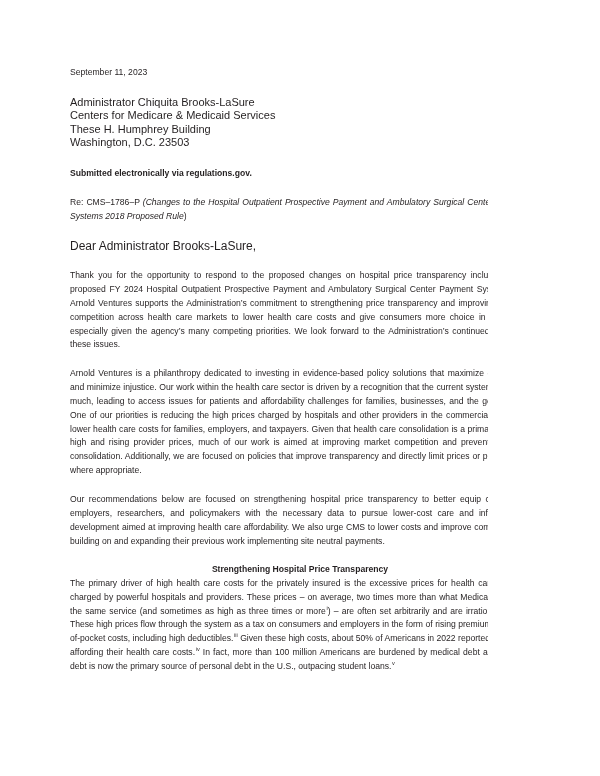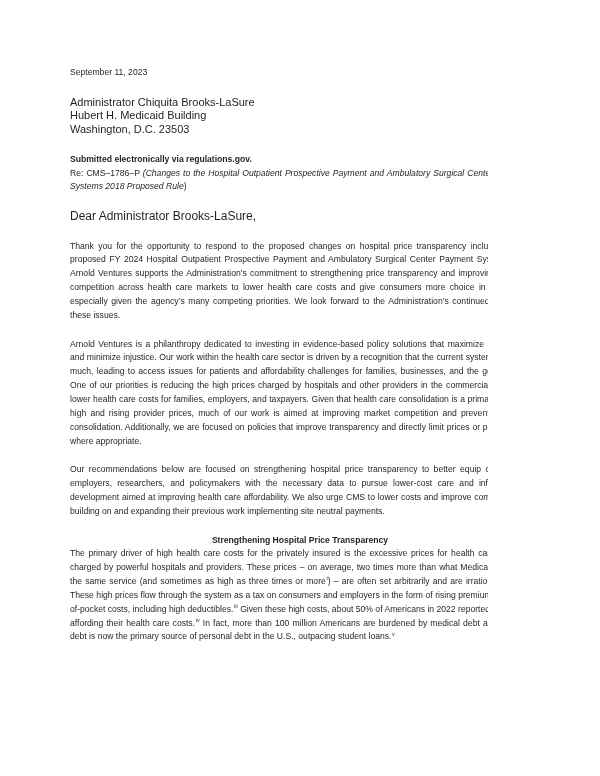--- a/index.html
+++ b/index.html
@@ -37,20 +37,21 @@
   .address-block {
     font-size: 11px;
     line-height: 13.6px;
     margin-bottom: 17px;
   }
   .address-block div { white-space: nowrap; }
   .submitted {
     font-size: 8.6px;
     font-weight: bold;
     line-height: 13.5px;
+    margin-bottom: 16px;
   }
   .re-line {
     font-size: 8.6px;
     line-height: 13.6px;
     text-align: justify;
     margin-bottom: 16px;
   }
   .re-line .ital { font-style: italic; }
   .salutation {
     font-size: 12px;
@@ -95,21 +96,22 @@
 <body>
 
 <div class="page">
 
   <div class="content">
 
     <div class="date-line">September 11, 2023</div>
 
     <div class="address-block">
       <div>Administrator Chiquita Brooks-LaSure</div>
-      <div>Hubert H. Medicaid Building</div>
+      <div>Centers for Medicare &amp; Medicaid Services</div>
+      <div>These H. Humphrey Building</div>
       <div>Washington, D.C. 23503</div>
     </div>
 
     <div class="submitted">Submitted electronically via regulations.gov.</div>
 
     <div class="re-line"><span>Re: CMS–1786–P </span><span class="ital">(</span><span class="ital">Changes to the Hospital Outpatient Prospective Payment and Ambulatory Surgical Center Payment Systems 2018 Proposed Rule</span><span>)</span></div>
 
     <div class="salutation">Dear Administrator Brooks-LaSure,</div>
 
     <p class="body-par">Thank you for the opportunity to respond to the proposed changes on hospital price transparency included in the proposed FY 2024 Hospital Outpatient Prospective Payment and Ambulatory Surgical Center Payment Systems rule. Arnold Ventures supports the Administration’s commitment to strengthening price transparency and improving provider competition across health care markets to lower health care costs and give consumers more choice in their care, especially given the agency’s many competing priorities. We look forward to the Administration’s continued efforts on these issues.</p>

